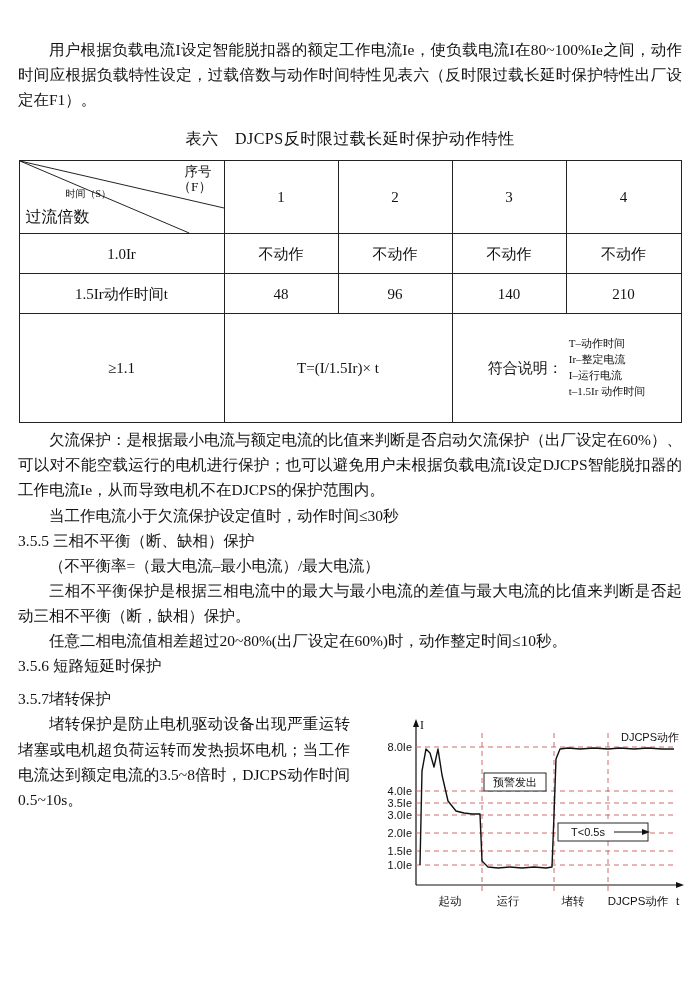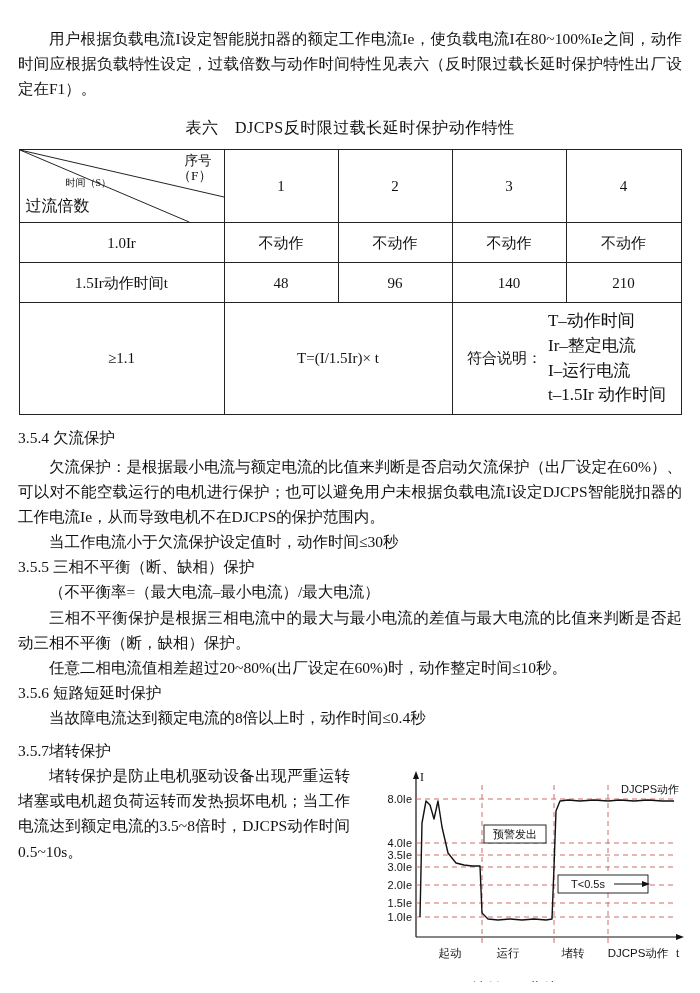--- a/index.html
+++ b/index.html
@@ -83,21 +83,21 @@
   .big-row td { height: 96px; }
   .desc-wrap {
     display: flex;
     align-items: center;
     justify-content: center;
     gap: 6px;
     text-align: left;
   }
   .desc-label { font-size: 15px; white-space: nowrap; }
   .desc-list {
-    font-size: 17px;
+    font-size: 11px;
     line-height: 1.45;
     text-align: left;
     white-space: nowrap;
   }
   .sec-head {
     padding: 0 18px;
     margin: 10px 0 0 0;
     font-size: 15.5px;
   }
   .body-block { margin-top: 4px; }
@@ -118,21 +118,21 @@
     padding-left: 18px;
     padding-right: 8px;
     text-align: justify;
   }
 </style>
 </head>
 <body>
 
 <div class="page">
 
-  <p class="para indent2" style="margin-top:26px;">用户根据负载电流I设定智能脱扣器的额定工作电流Ie，使负载电流I在80~100%Ie之间，动作时间应根据负载特性设定，过载倍数与动作时间特性见表六（反时限过载长延时保护特性出厂设定在F1）。</p>
+  <p class="para indent2" style="margin-top:37px;">用户根据负载电流I设定智能脱扣器的额定工作电流Ie，使负载电流I在80~100%Ie之间，动作时间应根据负载特性设定，过载倍数与动作时间特性见表六（反时限过载长延时保护特性出厂设定在F1）。</p>
 
   <div class="tbl-title">表六　DJCPS反时限过载长延时保护动作特性</div>
 
   <table class="main">
     <colgroup>
       <col style="width:205px">
       <col style="width:114px">
       <col style="width:114px">
       <col style="width:114px">
       <col style="width:115px">
@@ -181,31 +181,29 @@
               <div>Ir–整定电流</div>
               <div>I–运行电流</div>
               <div>t–1.5Ir 动作时间</div>
             </div>
           </div>
         </td>
       </tr>
     </tbody>
   </table>
 
-  <div class="sec-head">3.5.4 欠流保护</div>
   <p class="para indent2 body-block">欠流保护：是根据最小电流与额定电流的比值来判断是否启动欠流保护（出厂设定在60%）、可以对不能空载运行的电机进行保护；也可以避免用户未根据负载电流I设定DJCPS智能脱扣器的工作电流Ie，从而导致电机不在DJCPS的保护范围内。</p>
   <p class="para indent2">当工作电流小于欠流保护设定值时，动作时间≤30秒</p>
 
   <div class="sec-head" style="margin-top:0;">3.5.5 三相不平衡（断、缺相）保护</div>
   <p class="para indent2">（不平衡率=（最大电流–最小电流）/最大电流）</p>
   <p class="para indent2">三相不平衡保护是根据三相电流中的最大与最小电流的差值与最大电流的比值来判断是否起动三相不平衡（断，缺相）保护。</p>
   <p class="para indent2">任意二相电流值相差超过20~80%(出厂设定在60%)时，动作整定时间≤10秒。</p>
 
   <div class="sec-head" style="margin-top:0;">3.5.6 短路短延时保护</div>
-  <p class="para indent2">当故障电流达到额定电流的8倍以上时，动作时间≤0.4秒</p>
 
   <div class="sec-head" style="margin-top:8px;"> 3.5.7堵转保护</div>
 
   <div class="chart-flow">
     <div class="chart-box">
       <svg viewBox="0 0 330 200" width="330" height="200">
 
         <line x1="58" y1="8" x2="58" y2="170" stroke="#111" stroke-width="1.2"></line>
         <line x1="58" y1="170" x2="322" y2="170" stroke="#111" stroke-width="1.2"></line>
         <polygon points="58,4 55,12 61,12" fill="#111"></polygon>

